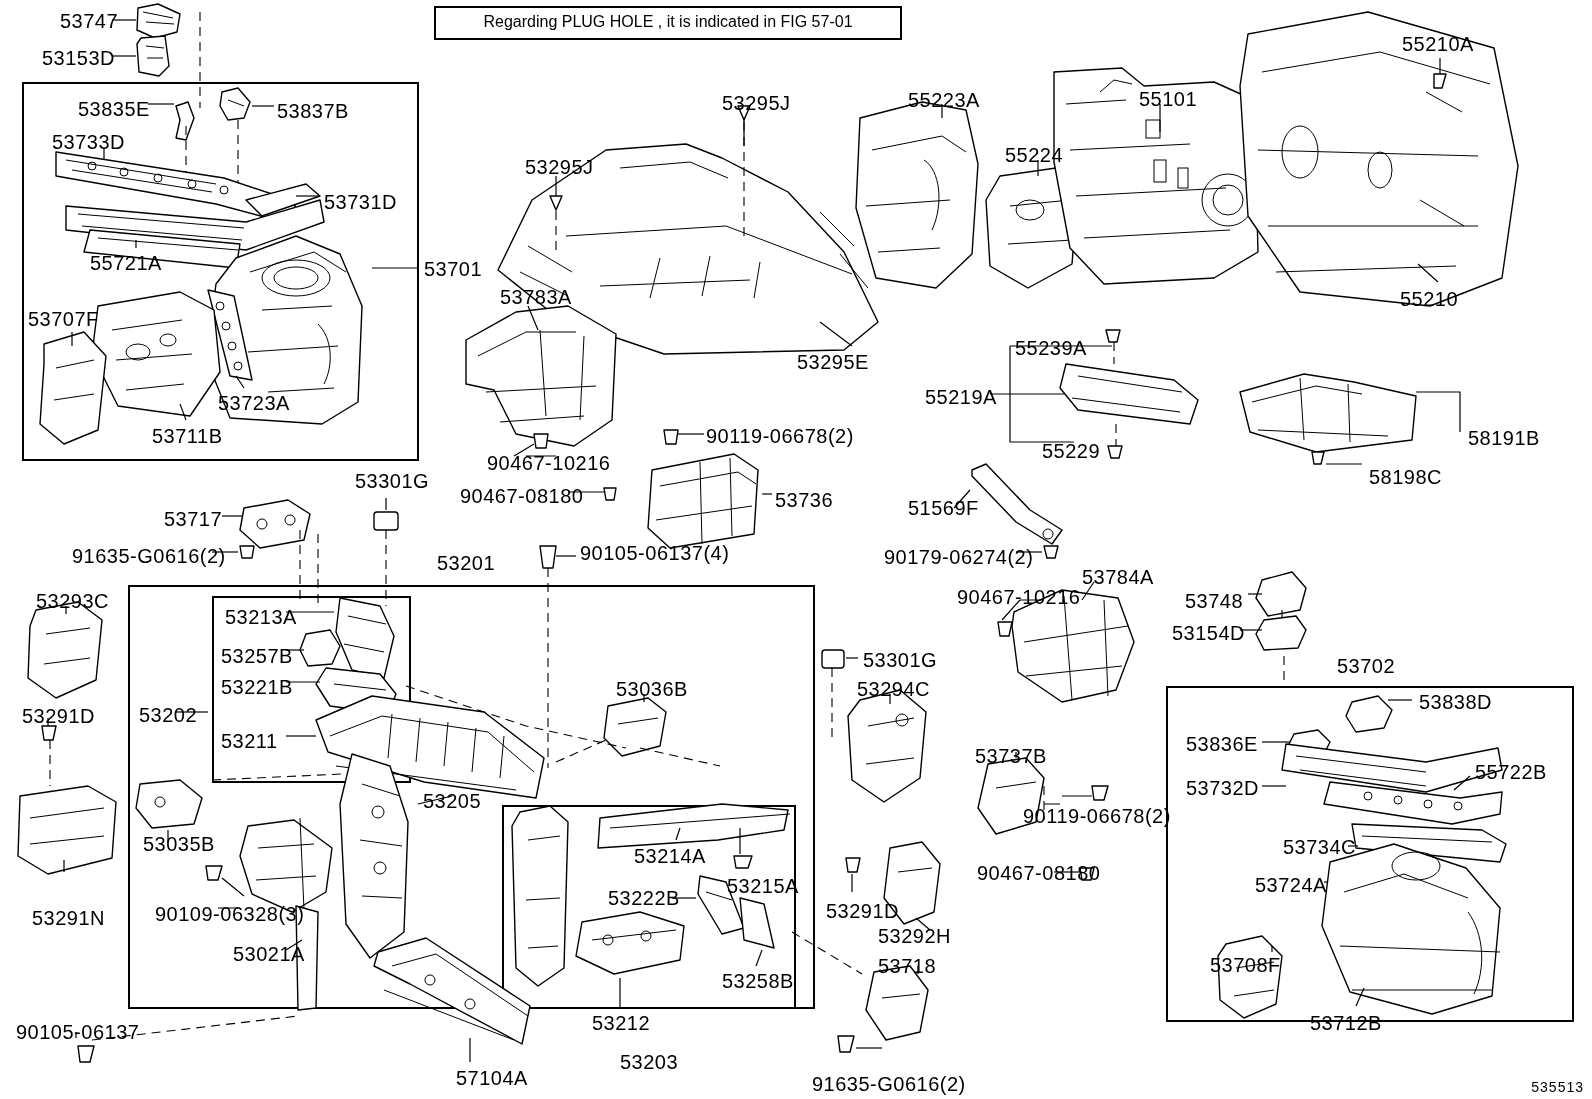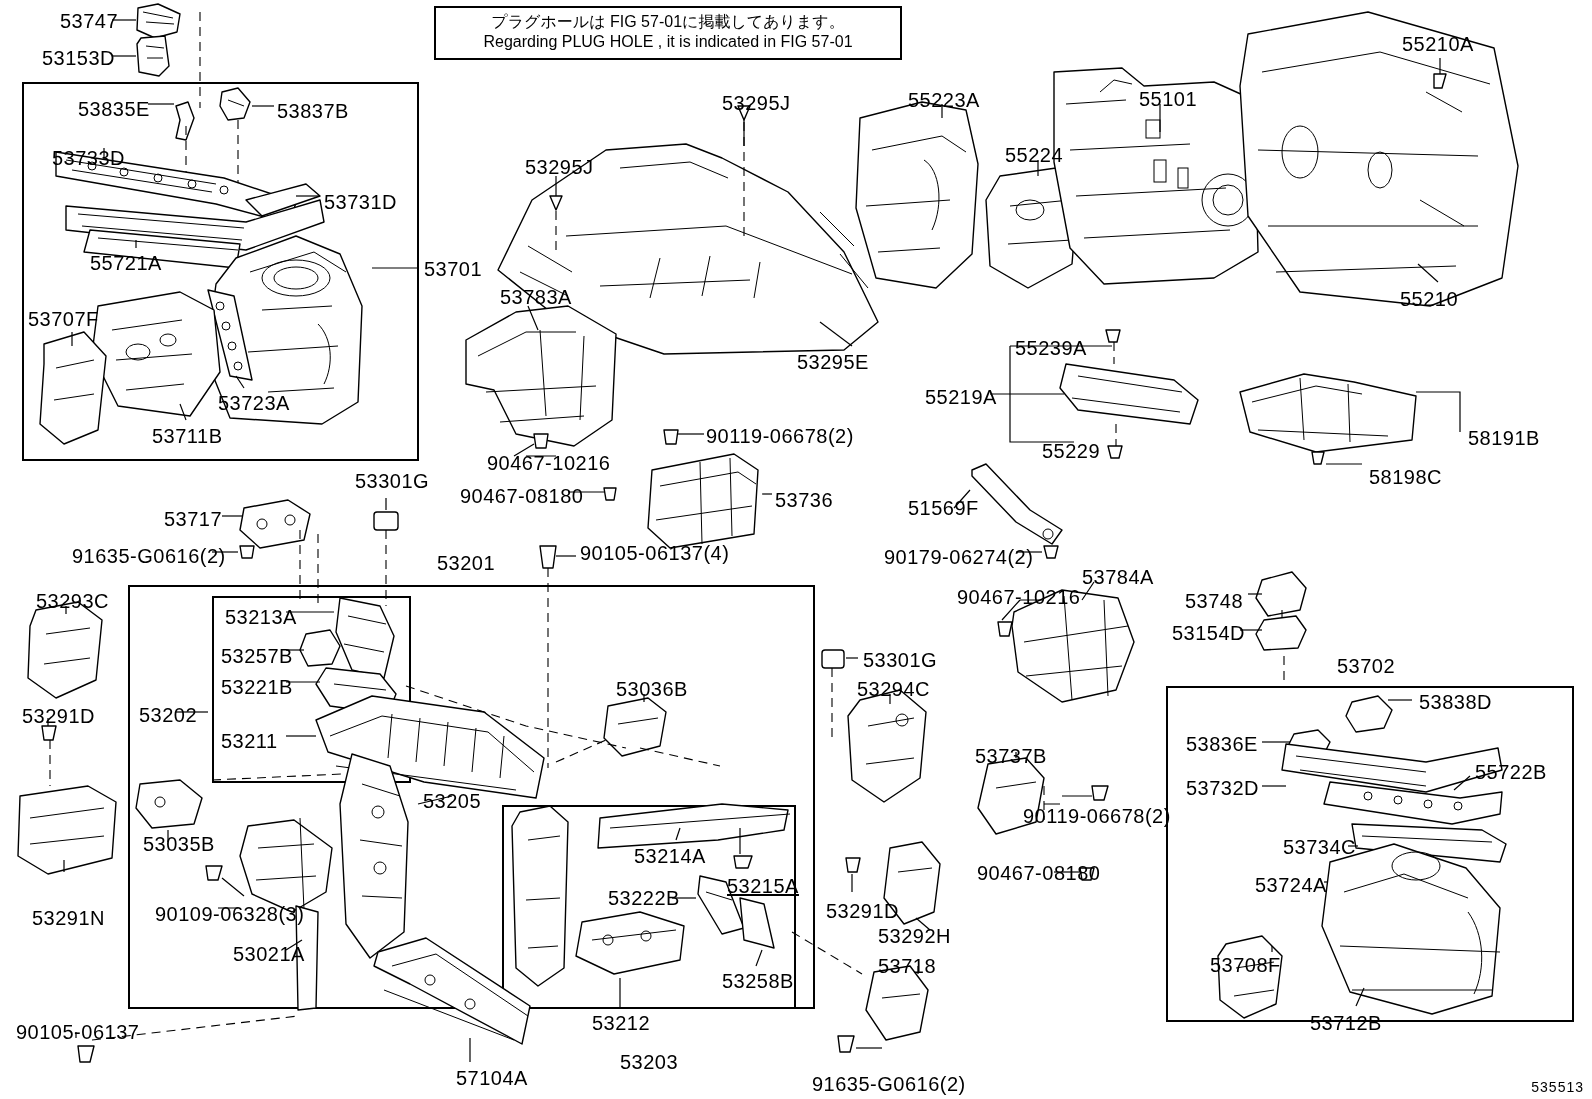--- a/index.html
+++ b/index.html
@@ -75,21 +75,20 @@
     font-size: 14px;
     letter-spacing: 1px;
   }
 </style>
 </head>
 <body>
 
 <div id="sheet">
 
   <div class="note-box" style="left:434px; top:6px; width:444px;">
-    <div class="note-jp">プラグホールは FIG 57-01に掲載してあります。</div>
     <div>Regarding  PLUG  HOLE , it is indicated in FIG  57-01</div>
   </div>
 
   <div class="frame" style="left:22px; top:82px; width:393px; height:375px;"></div>
   <div class="frame" style="left:128px; top:585px; width:683px; height:420px;"></div>
   <div class="frame" style="left:212px; top:596px; width:195px; height:183px;"></div>
   <div class="frame" style="left:502px; top:805px; width:290px; height:200px;"></div>
   <div class="frame" style="left:1166px; top:686px; width:404px; height:332px;"></div>
 
   <svg class="overlay" viewBox="0 0 1592 1099">
@@ -505,21 +504,21 @@
 
     <path class="dash" d="M212 780 l130 -6"></path>
     <path class="dash" d="M406 686 l120 40 l100 22"></path>
     <path class="dash" d="M640 748 l80 18"></path>
   </svg>
 
   <div class="lbl" style="left:60px;  top:10px;">53747</div>
   <div class="lbl" style="left:42px;  top:47px;">53153D</div>
   <div class="lbl" style="left:78px;  top:98px;">53835E</div>
   <div class="lbl" style="left:277px; top:100px;">53837B</div>
-  <div class="lbl" style="left:52px;  top:147px;">53733D</div>
+  <div class="lbl" style="left:52px;  top:131px;">53733D</div>
   <div class="lbl" style="left:324px; top:191px;">53731D</div>
   <div class="lbl" style="left:90px;  top:252px;">55721A</div>
   <div class="lbl" style="left:424px; top:258px;">53701</div>
   <div class="lbl" style="left:28px;  top:308px;">53707F</div>
   <div class="lbl" style="left:218px; top:392px;">53723A</div>
   <div class="lbl" style="left:152px; top:425px;">53711B</div>
   <div class="lbl" style="left:722px; top:92px;">53295J</div>
   <div class="lbl" style="left:525px; top:156px;">53295J</div>
   <div class="lbl" style="left:797px; top:351px;">53295E</div>
   <div class="lbl" style="left:908px; top:89px;">55223A</div>
@@ -571,21 +570,21 @@
   <div class="lbl" style="left:975px; top:745px;">53737B</div>
   <div class="lbl" style="left:1023px;top:805px;">90119-06678(2)</div>
   <div class="lbl" style="left:977px; top:862px;">90467-08180</div>
   <div class="lbl" style="left:143px; top:833px;">53035B</div>
   <div class="lbl" style="left:32px;  top:875px;margin-top:32px;">53291N</div>
   <div class="lbl" style="left:155px; top:903px;">90109-06328(3)</div>
   <div class="lbl" style="left:233px; top:943px;">53021A</div>
   <div class="lbl" style="left:16px;  top:1021px;">90105-06137</div>
   <div class="lbl" style="left:424px; top:1067px;margin-left:32px;">57104A</div>
   <div class="lbl" style="left:634px; top:845px;">53214A</div>
-  <div class="lbl" style="left:727px; top:875px;text-decoration:underline;">53215A</div>
+  <div class="lbl" style="left:727px; top:875px;">53215A</div>
   <div class="lbl" style="left:608px; top:887px;">53222B</div>
   <div class="lbl" style="left:722px; top:970px;">53258B</div>
   <div class="lbl" style="left:592px; top:1012px;">53212</div>
   <div class="lbl" style="left:620px; top:1051px;">53203</div>
   <div class="lbl" style="left:826px; top:900px;">53291D</div>
   <div class="lbl" style="left:878px; top:925px;">53292H</div>
   <div class="lbl" style="left:878px; top:955px;">53718</div>
   <div class="lbl" style="left:812px; top:1073px;">91635-G0616(2)</div>
 
   <div class="corner-code">535513</div>

